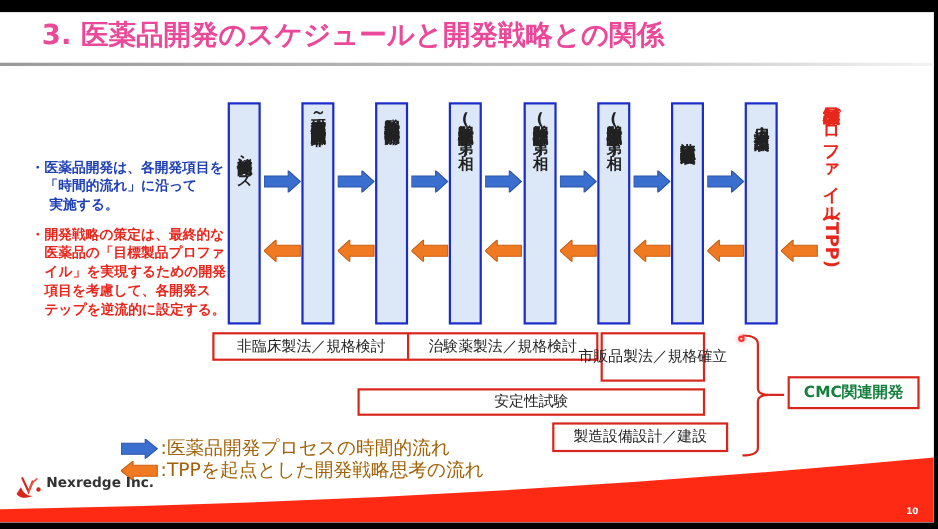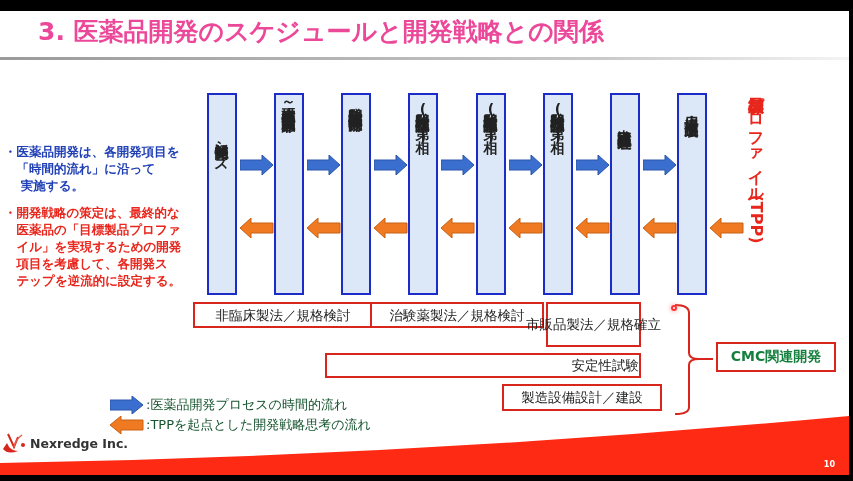--- a/index.html
+++ b/index.html
@@ -3,32 +3,32 @@
 <meta charset="utf-8">
 <style>
   html, body { margin:0; padding:0; }
   body { width:853px; height:481px; position:relative; overflow:hidden; background:#000; font-family:"DejaVu Sans", sans-serif; }
   .slide { position:absolute; left:0; top:11px; width:849px; height:464px; background:#fff; overflow:hidden; }
   .title { position:absolute; left:38px; top:4px; font-size:25px; font-weight:bold; color:#ec4899; letter-spacing:0px; white-space:nowrap; }
   .title-line { position:absolute; left:0; top:46px; width:849px; height:3px; background:linear-gradient(to right, #9a9a9a, #c8c8c8 70%, #f4f4f4); }
   .note { position:absolute; left:4px; font-size:12.5px; font-weight:bold; line-height:17px; }
   .note.blue { top:132px; color:#1f3fb5; width:210px; }
   .note.red { top:193px; color:#e8261c; width:210px; }
-  .note .line { white-space:nowrap; display:block; }
+  .note .line { white-space:nowrap; display:block;margin-left:24px; }
   .stage { position:absolute; top:82px; width:30px; height:202px; background:#dce8f7; border:2px solid #1c2cc9; box-sizing:border-box; display:flex; justify-content:center; }
   .stage-text { writing-mode:vertical-rl; text-orientation:upright; font-size:14px; font-weight:bold; color:#222; line-height:26px; letter-spacing:-1px; white-space:nowrap; margin-top:4px; }
   .arrow { position:absolute; }
   .tpp { position:absolute; left:745px; top:74px; writing-mode:vertical-rl; text-orientation:mixed; font-size:16px; font-weight:bold; color:#e8261c; white-space:nowrap; letter-spacing:0px; }
   .tpp .ja { text-orientation:upright; }
   .rbox { position:absolute; border:2px solid #d8261c; box-sizing:border-box; background:#fff; font-size:13.5px; color:#222; display:flex; align-items:center; justify-content:center; text-align:center; line-height:17px; white-space:nowrap; }
   .cmc { position:absolute; left:716px; top:331px; width:120px; height:30px; border:2px solid #d8261c; box-sizing:border-box; font-size:14px; font-weight:bold; color:#15803d; display:flex; align-items:center; justify-content:center; white-space:nowrap; }
   .dot { position:absolute; left:671px; top:294px; width:6px; height:6px; border-radius:50%; border:2px solid #ff3030; box-shadow:0 0 5px #ff8080; box-sizing:border-box; }
-  .legend-row { position:absolute; left:110px; display:flex; align-items:center; font-size:13px; color:#14532d; white-space:nowrap; }
+  .legend-row { position:absolute; left:110px; display:flex; align-items:center; font-size:17px; color:#a16207; white-space:nowrap; }
   .legend-row svg { margin-right:2px; }
-  .logo { position:absolute; left:0; top:431px; display:flex; align-items:center; }
+  .logo { position:absolute; left:12px; top:431px; display:flex; }
   .logo-text { font-size:12.5px; font-weight:bold; color:#333; margin-left:4px; font-family:"DejaVu Sans", sans-serif; }
   .footer-band { position:absolute; left:0; top:0; }
   .page-num { position:absolute; right:14px; bottom:6px; font-size:8px; color:#fff; font-weight:bold; }
 </style>
 </head>
 <body>
 
 <div class="slide">
 
   <div class="title">3. 医薬品開発のスケジュールと開発戦略との関係</div>
@@ -124,21 +124,21 @@
   <div class="rbox" style="left:193px;top:291px;width:180px;height:26px;">
       <span>非臨床製法／規格検討</span>
     </div>
   <div class="rbox" style="left:370px;top:291px;width:174px;height:26px;">
       <span>治験薬製法／規格検討</span>
     </div>
   <div class="rbox" style="left:546px;top:291px;width:95px;height:45px;flex-direction:row;">
       <span>市販品製法</span>
       <span>／規格確立</span>
     </div>
-  <div class="rbox" style="left:325px;top:342px;width:316px;height:25px;justify-content:flex-end;">
+  <div class="rbox" style="left:325px;top:342px;width:316px;height:25px;">
       <span>安定性試験</span>
     </div>
   <div class="rbox" style="left:502px;top:373px;width:160px;height:27px;">
       <span>製造設備設計／建設</span>
     </div>
 
   <svg class="arrow" style="left:673px;top:292px" width="40" height="114">
     <path d="M2,2 Q16,2 16,10 L16,50 Q16,56 26,56 Q16,56 16,62 L16,104 Q16,111 2,111" fill="none" stroke="#d8261c" stroke-width="2"></path>
     <line x1="26" y1="56" x2="40" y2="56" stroke="#d8261c" stroke-width="2"></line>
   </svg>

